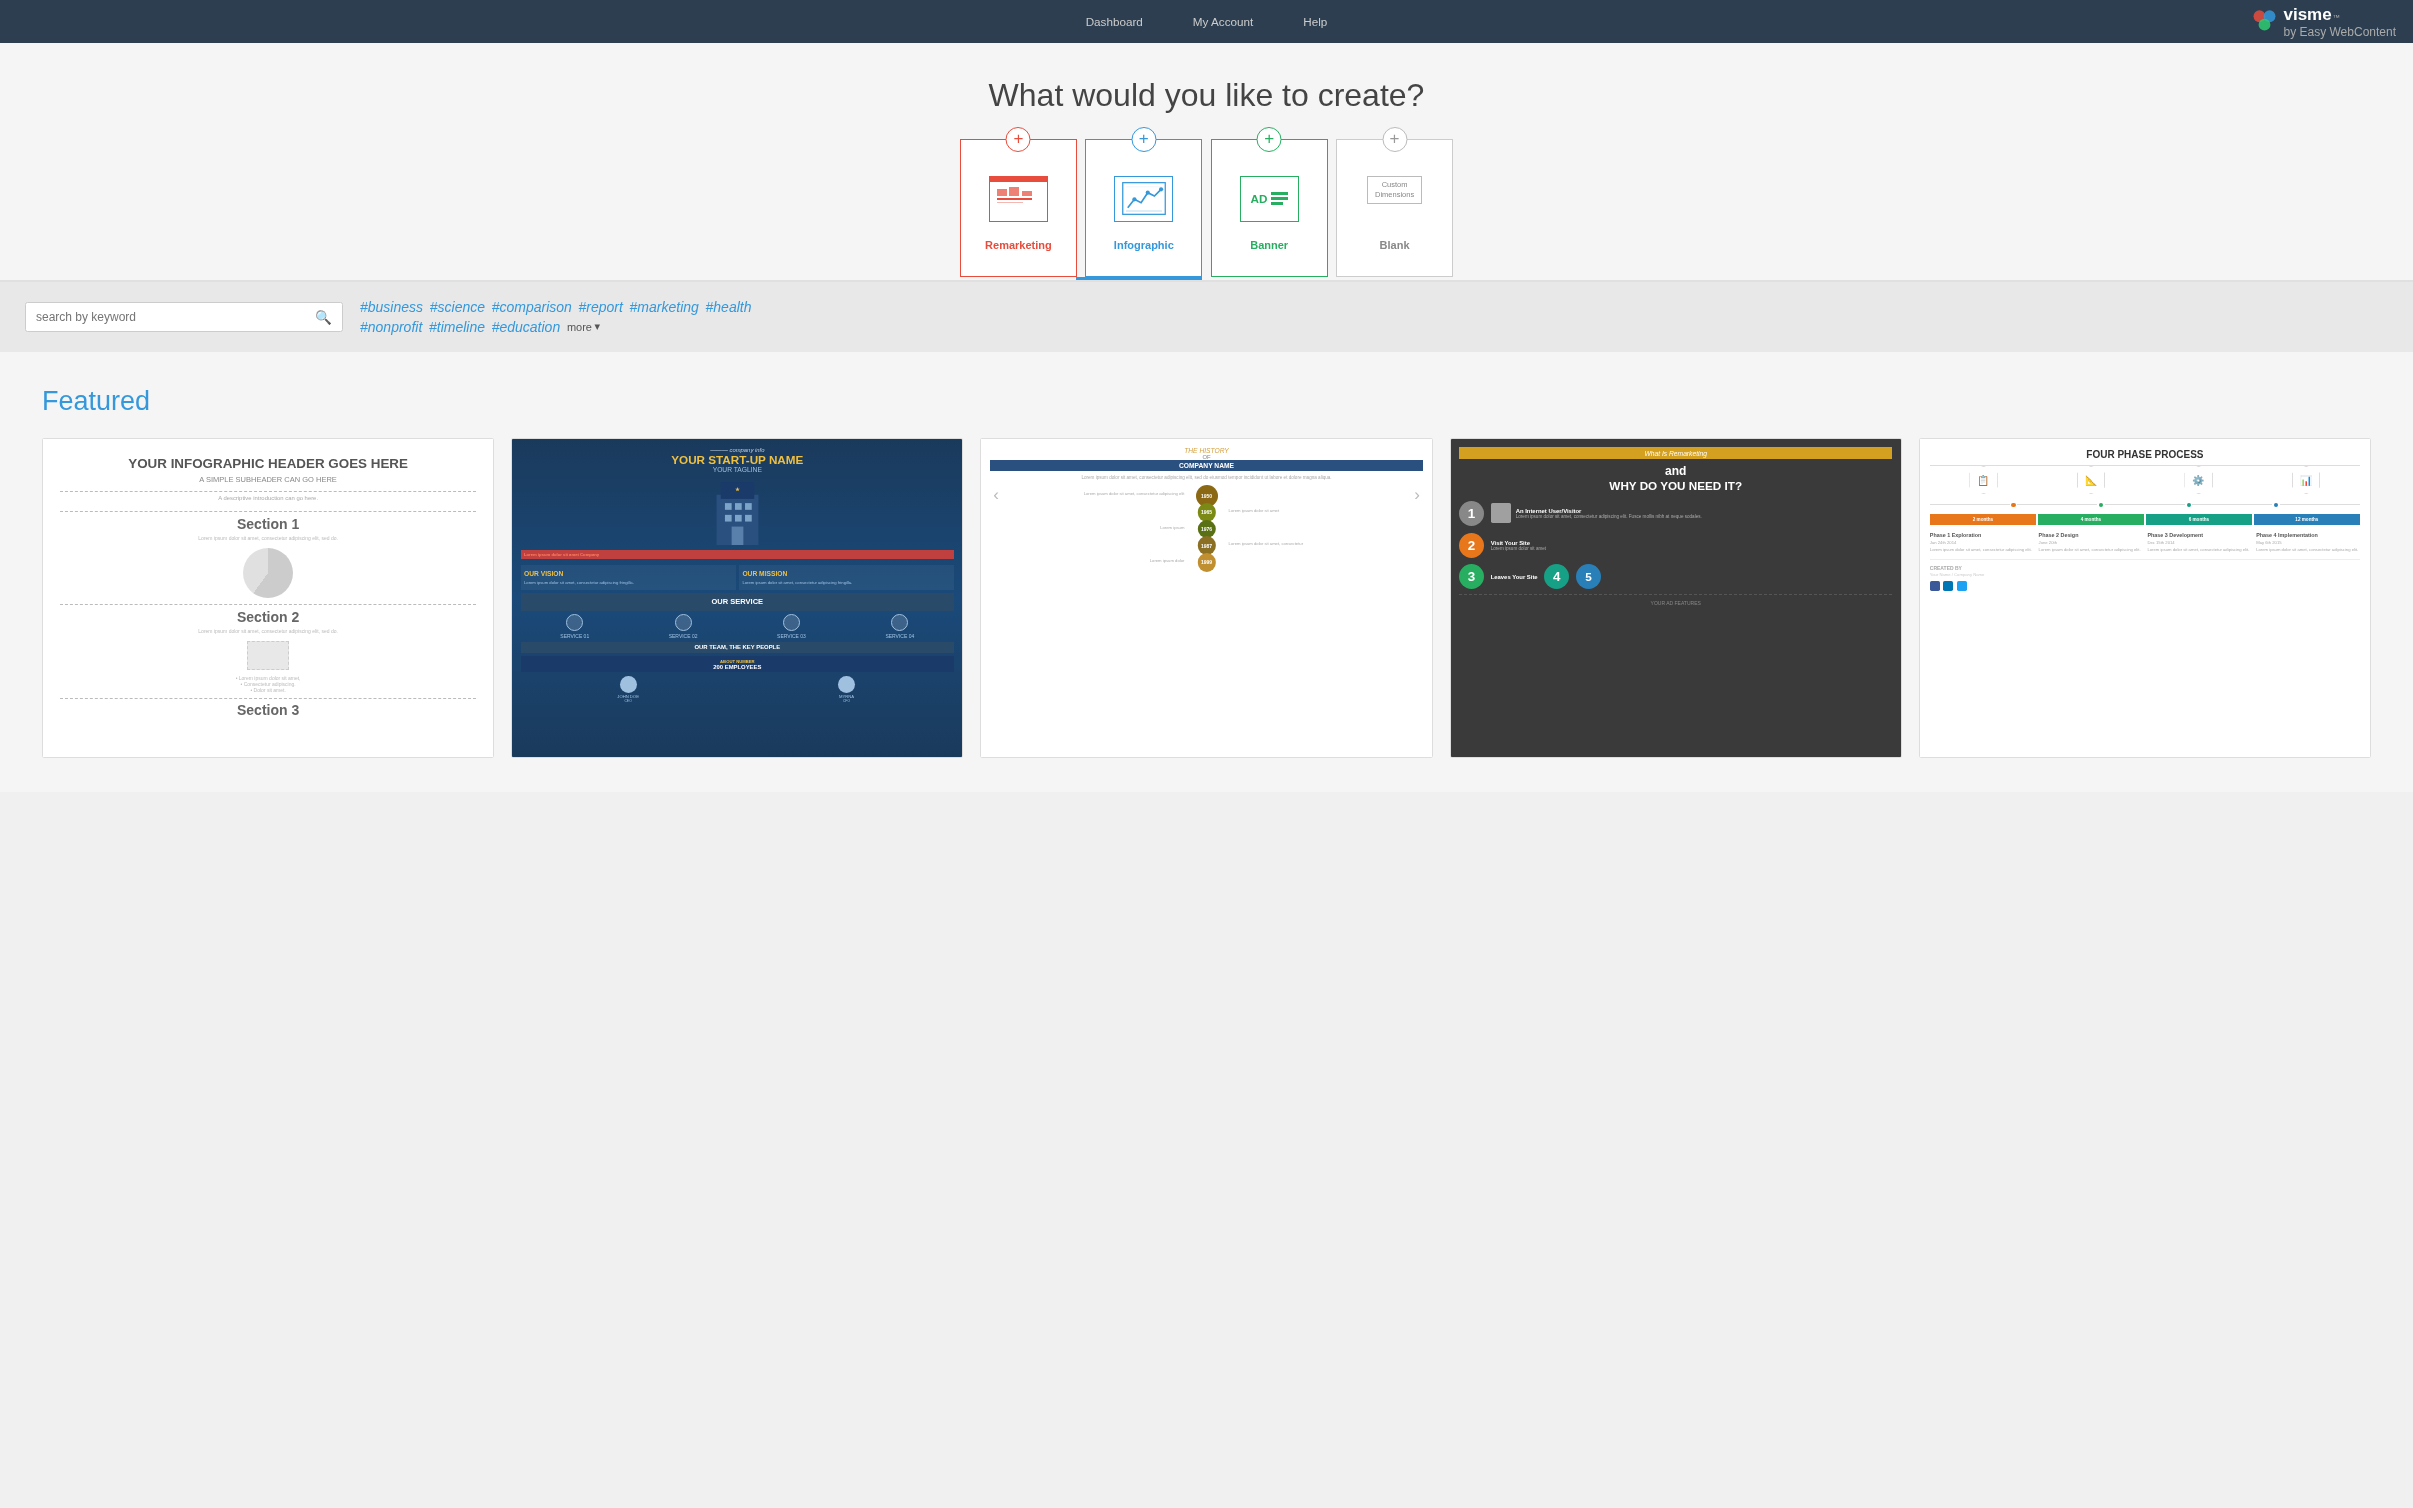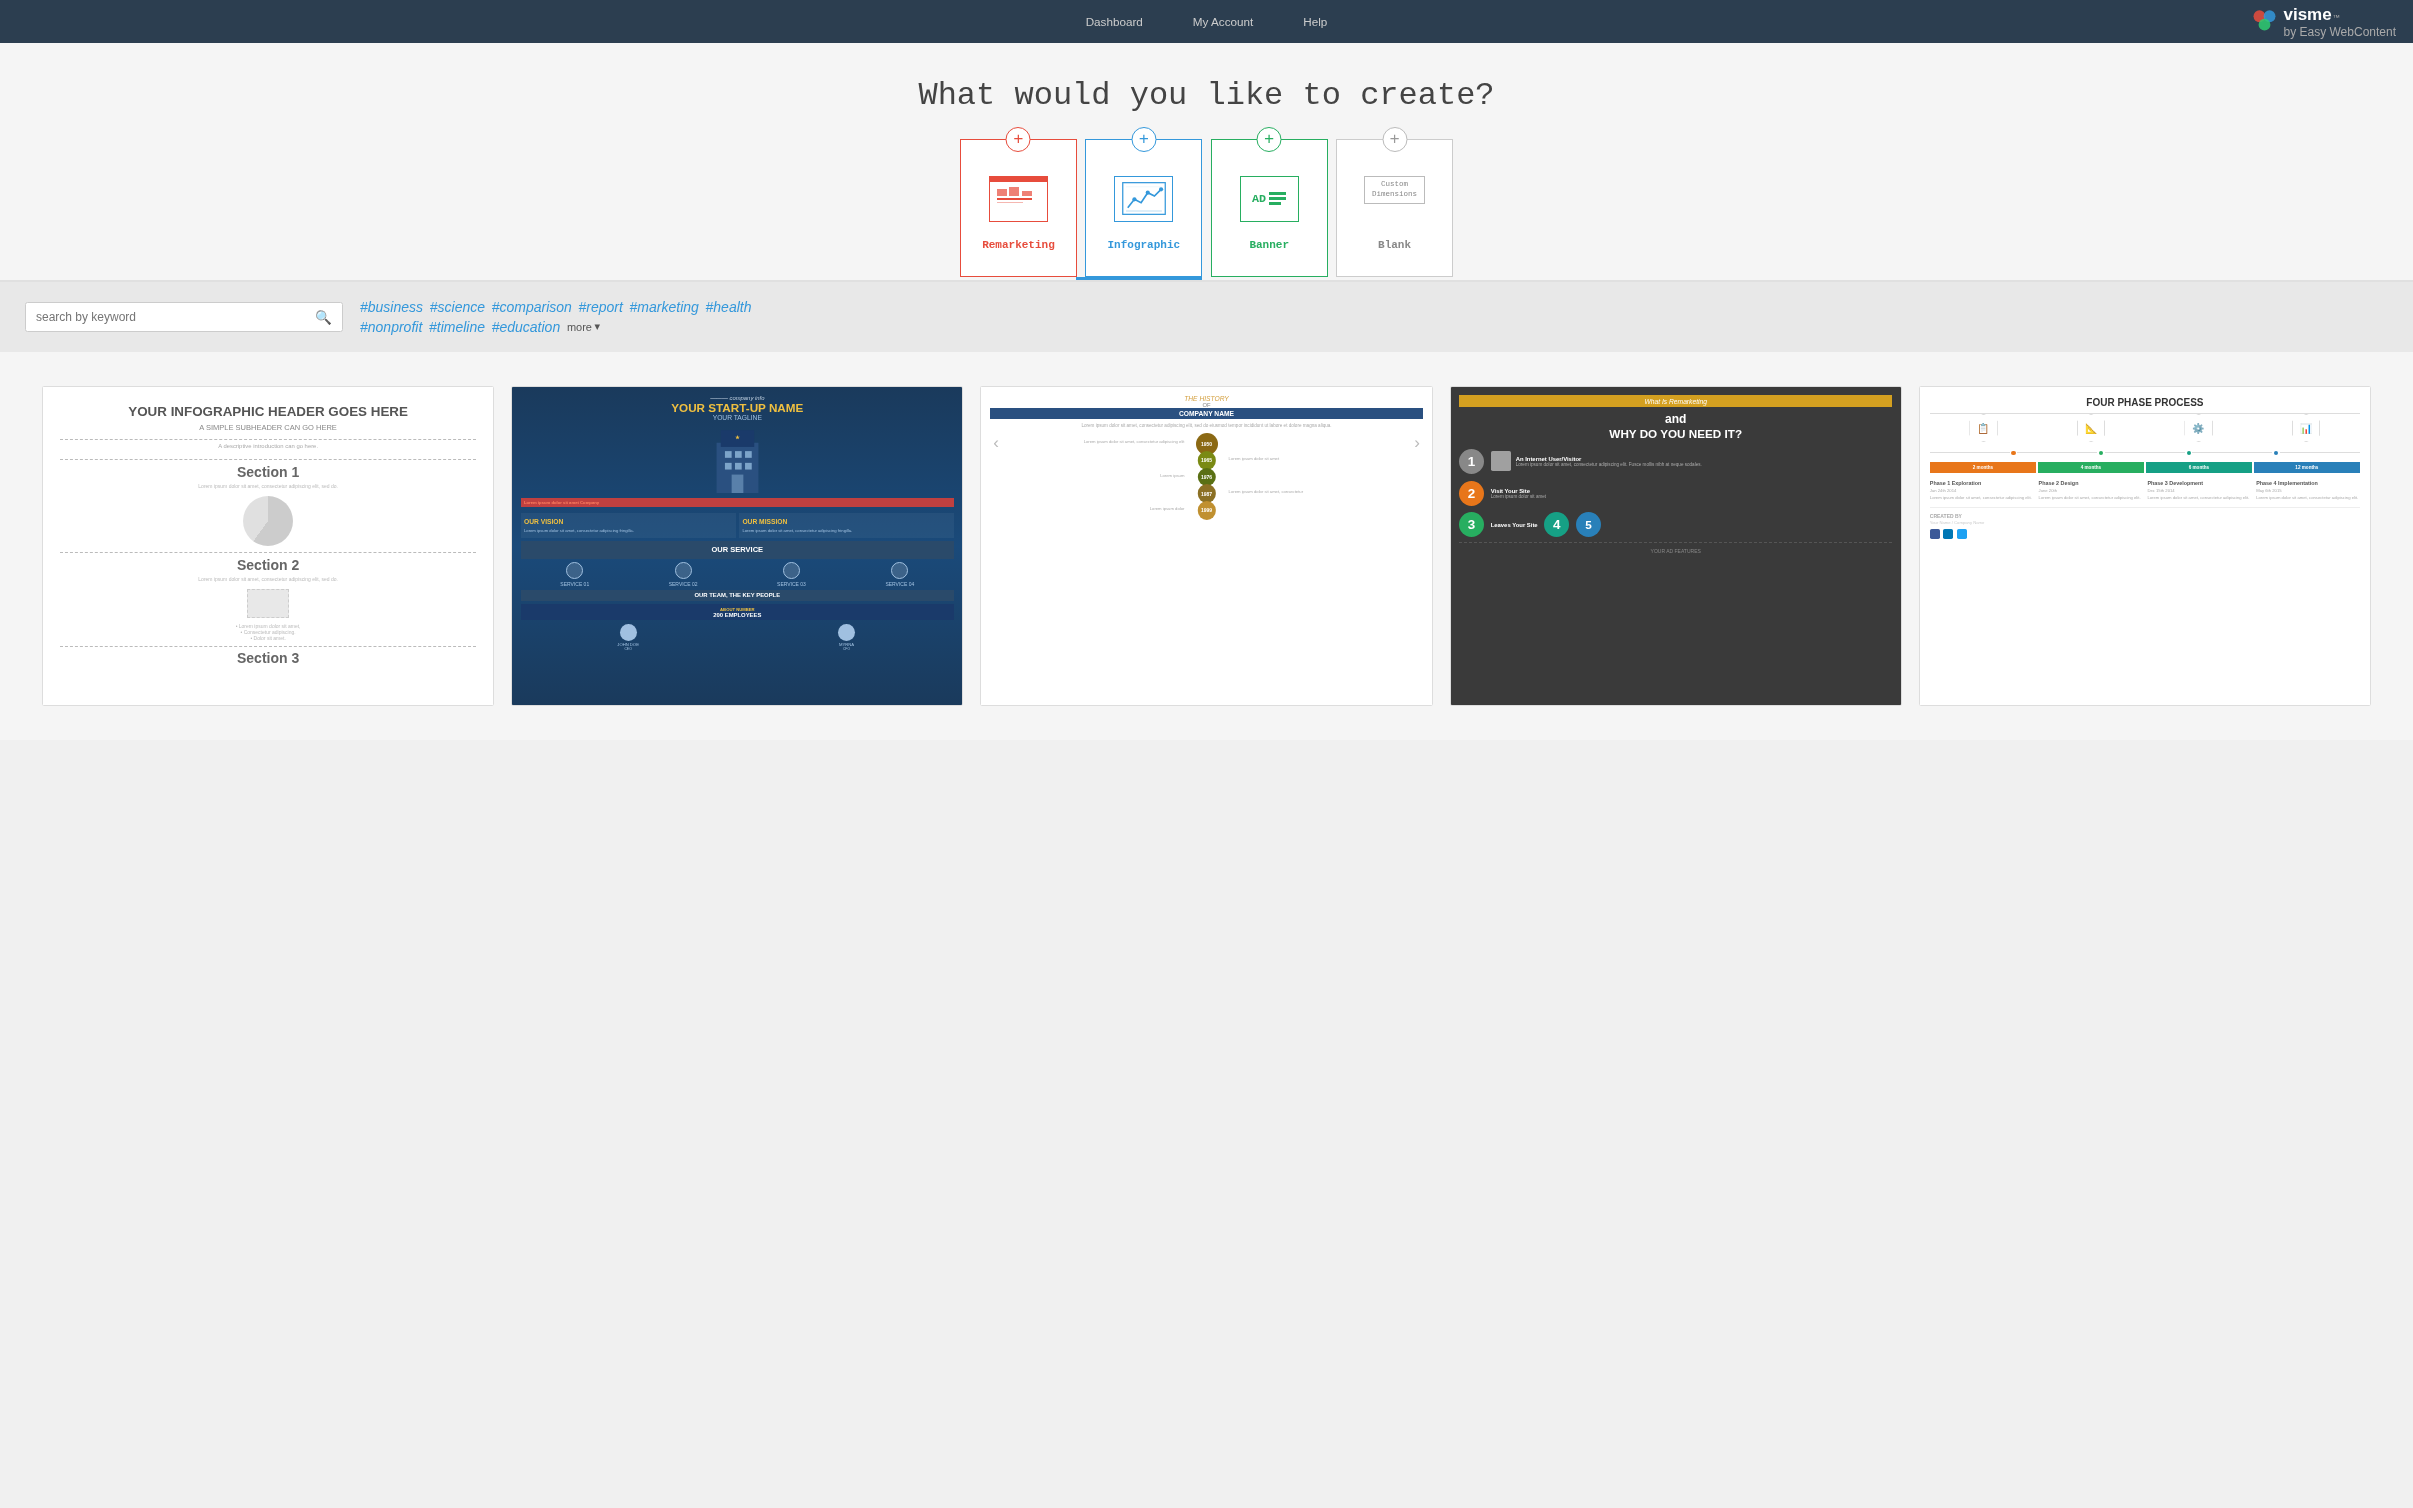--- a/index.html
+++ b/index.html
@@ -52,21 +52,20 @@
       color: #aaa;
       vertical-align: super;
     }
 
     
     .hero {
       background: #f5f5f5;
       padding: 34px 30px 0;
       text-align: center;
       border-bottom: 2.5px solid #e0e0e0;
-      font-family: Liberation Mono, monospace;
     }
     .hero-title {
       font-size: 32px;
       font-weight: 300;
       color: #444;
       margin-bottom: 25px;
     }
     .create-options {
       display: flex;
       justify-content: center;
@@ -614,20 +613,21 @@
       <a class="tag">#education</a>
       <span class="more-btn">
         <span>more</span>
         <span>▾</span>
       </span>
     </div>
   </div>
 </div>
 
 <main class="main-content">
+  <h2 class="section-title">Featured</h2>
 
   <div class="cards-grid">
 
     <div class="template-card">
       <div class="template-thumb">
         <div class="tmpl1" style="width:100%;">
           <div class="tmpl1-header">YOUR INFOGRAPHIC HEADER GOES HERE</div>
           <div class="tmpl1-sub">A SIMPLE SUBHEADER CAN GO HERE</div>
           <div class="dashed-line"></div>
           <div class="tmpl1-desc">A descriptive introduction can go here.</div>

